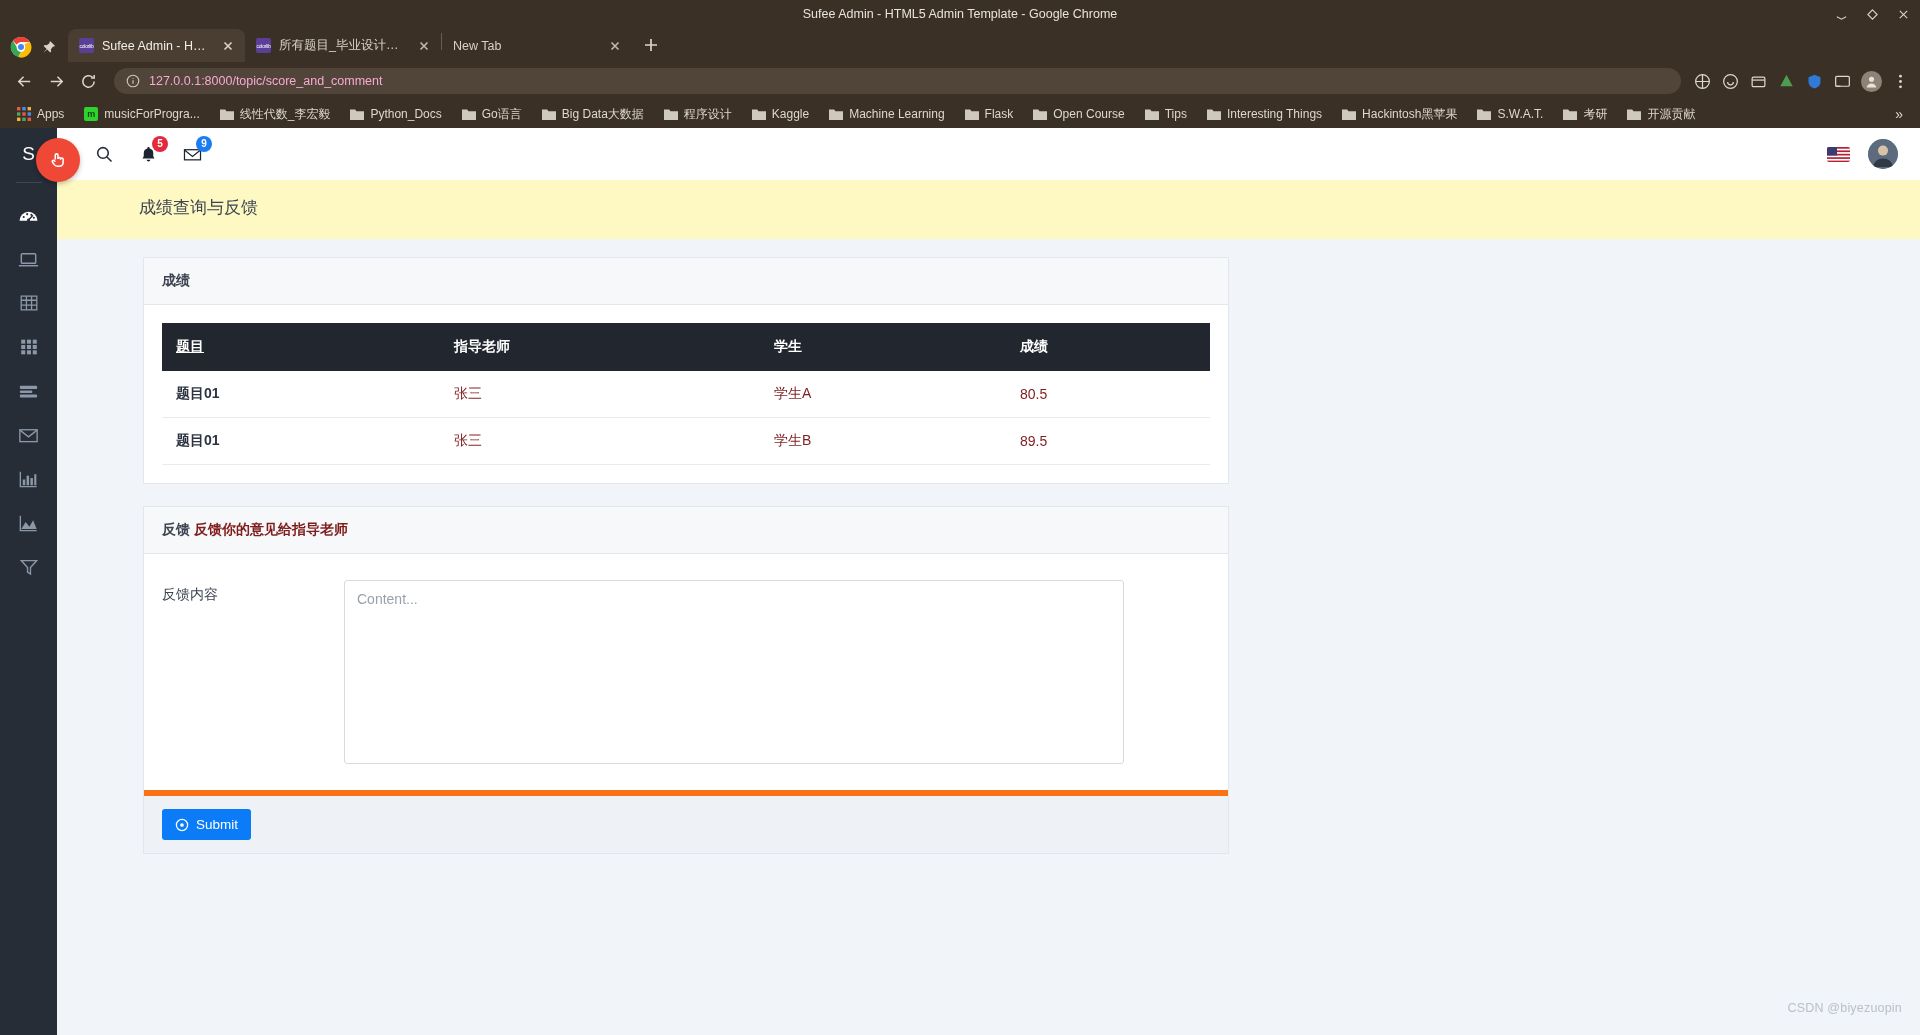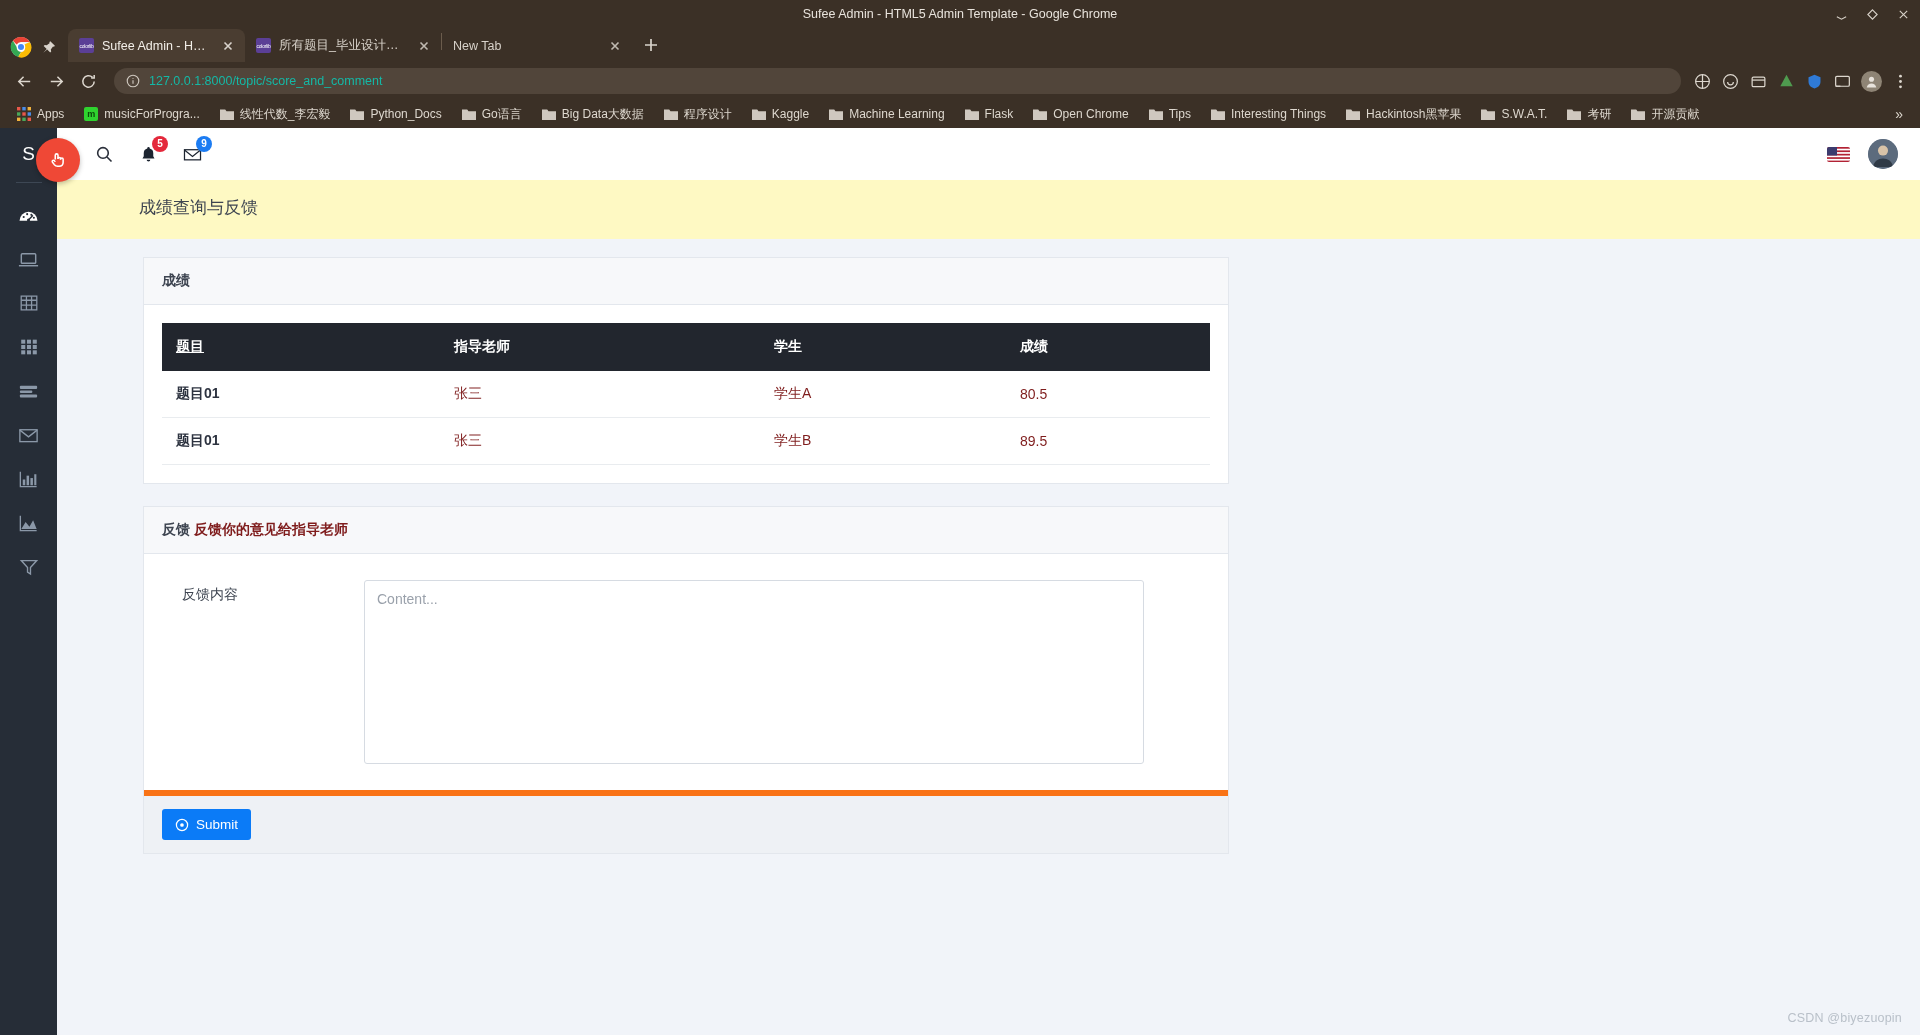--- a/index.html
+++ b/index.html
@@ -49,21 +49,21 @@
 
   
   .toolbar {
     height: 38px; background: #3b3026; display: flex; align-items: center;
     padding: 0 10px; gap: 4px; flex: none;
   }
   .nav-btn { width: 28px; height: 28px; display: flex; align-items: center; justify-content: center; color: #ddd7ce; flex: none; }
   .omnibox {
     flex: 1; height: 26px; background: #51453a; border-radius: 13px;
     display: flex; align-items: center; gap: 9px; padding: 0 12px; margin: 0 8px;
-    color: #14b8a6; font-size: 12.5px;
+    color: #f9a8d4; font-size: 12.5px;
   }
   .omnibox .url { white-space: nowrap; overflow: hidden; text-overflow: ellipsis; }
   .tb-icons { display: flex; align-items: center; gap: 9px; flex: none; }
   .tb-ic { width: 19px; height: 19px; color: #ddd7ce; display: block; }
   .avatar-sm { width: 21px; height: 21px; border-radius: 50%; background: #8e8475; display:flex; align-items:center; justify-content:center; }
 
   
   .bookmarks {
     height: 28px; background: #3b3026; display: flex; align-items: center;
     padding: 0 9px; gap: 4px; color: #ded8cf; font-size: 12px; flex: none; overflow: hidden;
@@ -139,42 +139,42 @@
     background: #22262e; color: #fff; text-align: left; font-weight: 700;
     padding: 15px 14px; font-size: 14px;
   }
   table.grid tbody td { padding: 14px 14px; border-bottom: 1px solid #e9ecef; color: #7f1d1d; }
   table.grid tbody tr:last-child td { border-bottom: 1px solid #e9ecef; }
   table.grid tbody td.title-cell { font-weight: 700; color: #2d3340; }
   .col-1 { width: 278px; text-decoration: underline; }
   .col-2 { width: 320px; }
   .col-3 { width: 246px; }
 
-  .form-row { display: flex; align-items: flex-start; padding: 8px 0 4px 0; margin-left: 20px; }
+  .form-row { display: flex; align-items: flex-start; padding: 8px 0 4px 0; }
   .form-label { width: 182px; padding-top: 6px; font-size: 14px; color: #3e4551; flex: none; }
   .form-field { flex: 1; }
   textarea.ta {
     width: 780px; height: 184px; border: 1px solid #d6dbe2; border-radius: 3px;
     padding: 10px 12px; font-size: 14px; color: #3b4250; resize: none;
     font-family: "Liberation Sans", sans-serif; outline: none; background: #fff;
   }
   textarea.ta::placeholder { color: #9aa1ab; }
 
   .card-footer {
     padding: 13px 18px; border-top: 6px solid #f97316; background: #eef1f5;
   }
   .btn-primary {
     display: inline-flex; align-items: center; gap: 7px;
     background: #0b7bf7; color: #fff; border: none; border-radius: 3px;
     padding: 8px 13px; font-size: 13.5px; font-family: "Liberation Sans", sans-serif;
   }
   .btn-primary svg { display: block; }
 
   .watermark {
-    position: absolute; right: 18px; bottom: 10px;
+    position: absolute; right: 18px; bottom: 20px;
     color: #b9c0c9; font-size: 12.5px; letter-spacing: .2px;
   }
 </style>
 </head>
 <body>
 
 <div class="chrome-window">
 
   <div class="titlebar">
     <div class="win-title">Sufee Admin - HTML5 Admin Template - Google Chrome</div>
@@ -373,21 +373,21 @@
     <div class="bm">
       <svg class="folder" viewBox="0 0 14 13" fill="#cfc8bf">
           <path d="M0 1.6h5.2l1.3 1.6H14V12H0z"></path>
         </svg>
       <span>Flask</span>
     </div>
     <div class="bm">
       <svg class="folder" viewBox="0 0 14 13" fill="#cfc8bf">
           <path d="M0 1.6h5.2l1.3 1.6H14V12H0z"></path>
         </svg>
-      <span>Open Chrome</span>
+      <span>Open Course</span>
     </div>
     <div class="bm">
       <svg class="folder" viewBox="0 0 14 13" fill="#cfc8bf">
           <path d="M0 1.6h5.2l1.3 1.6H14V12H0z"></path>
         </svg>
       <span>Tips</span>
     </div>
     <div class="bm">
       <svg class="folder" viewBox="0 0 14 13" fill="#cfc8bf">
           <path d="M0 1.6h5.2l1.3 1.6H14V12H0z"></path>

